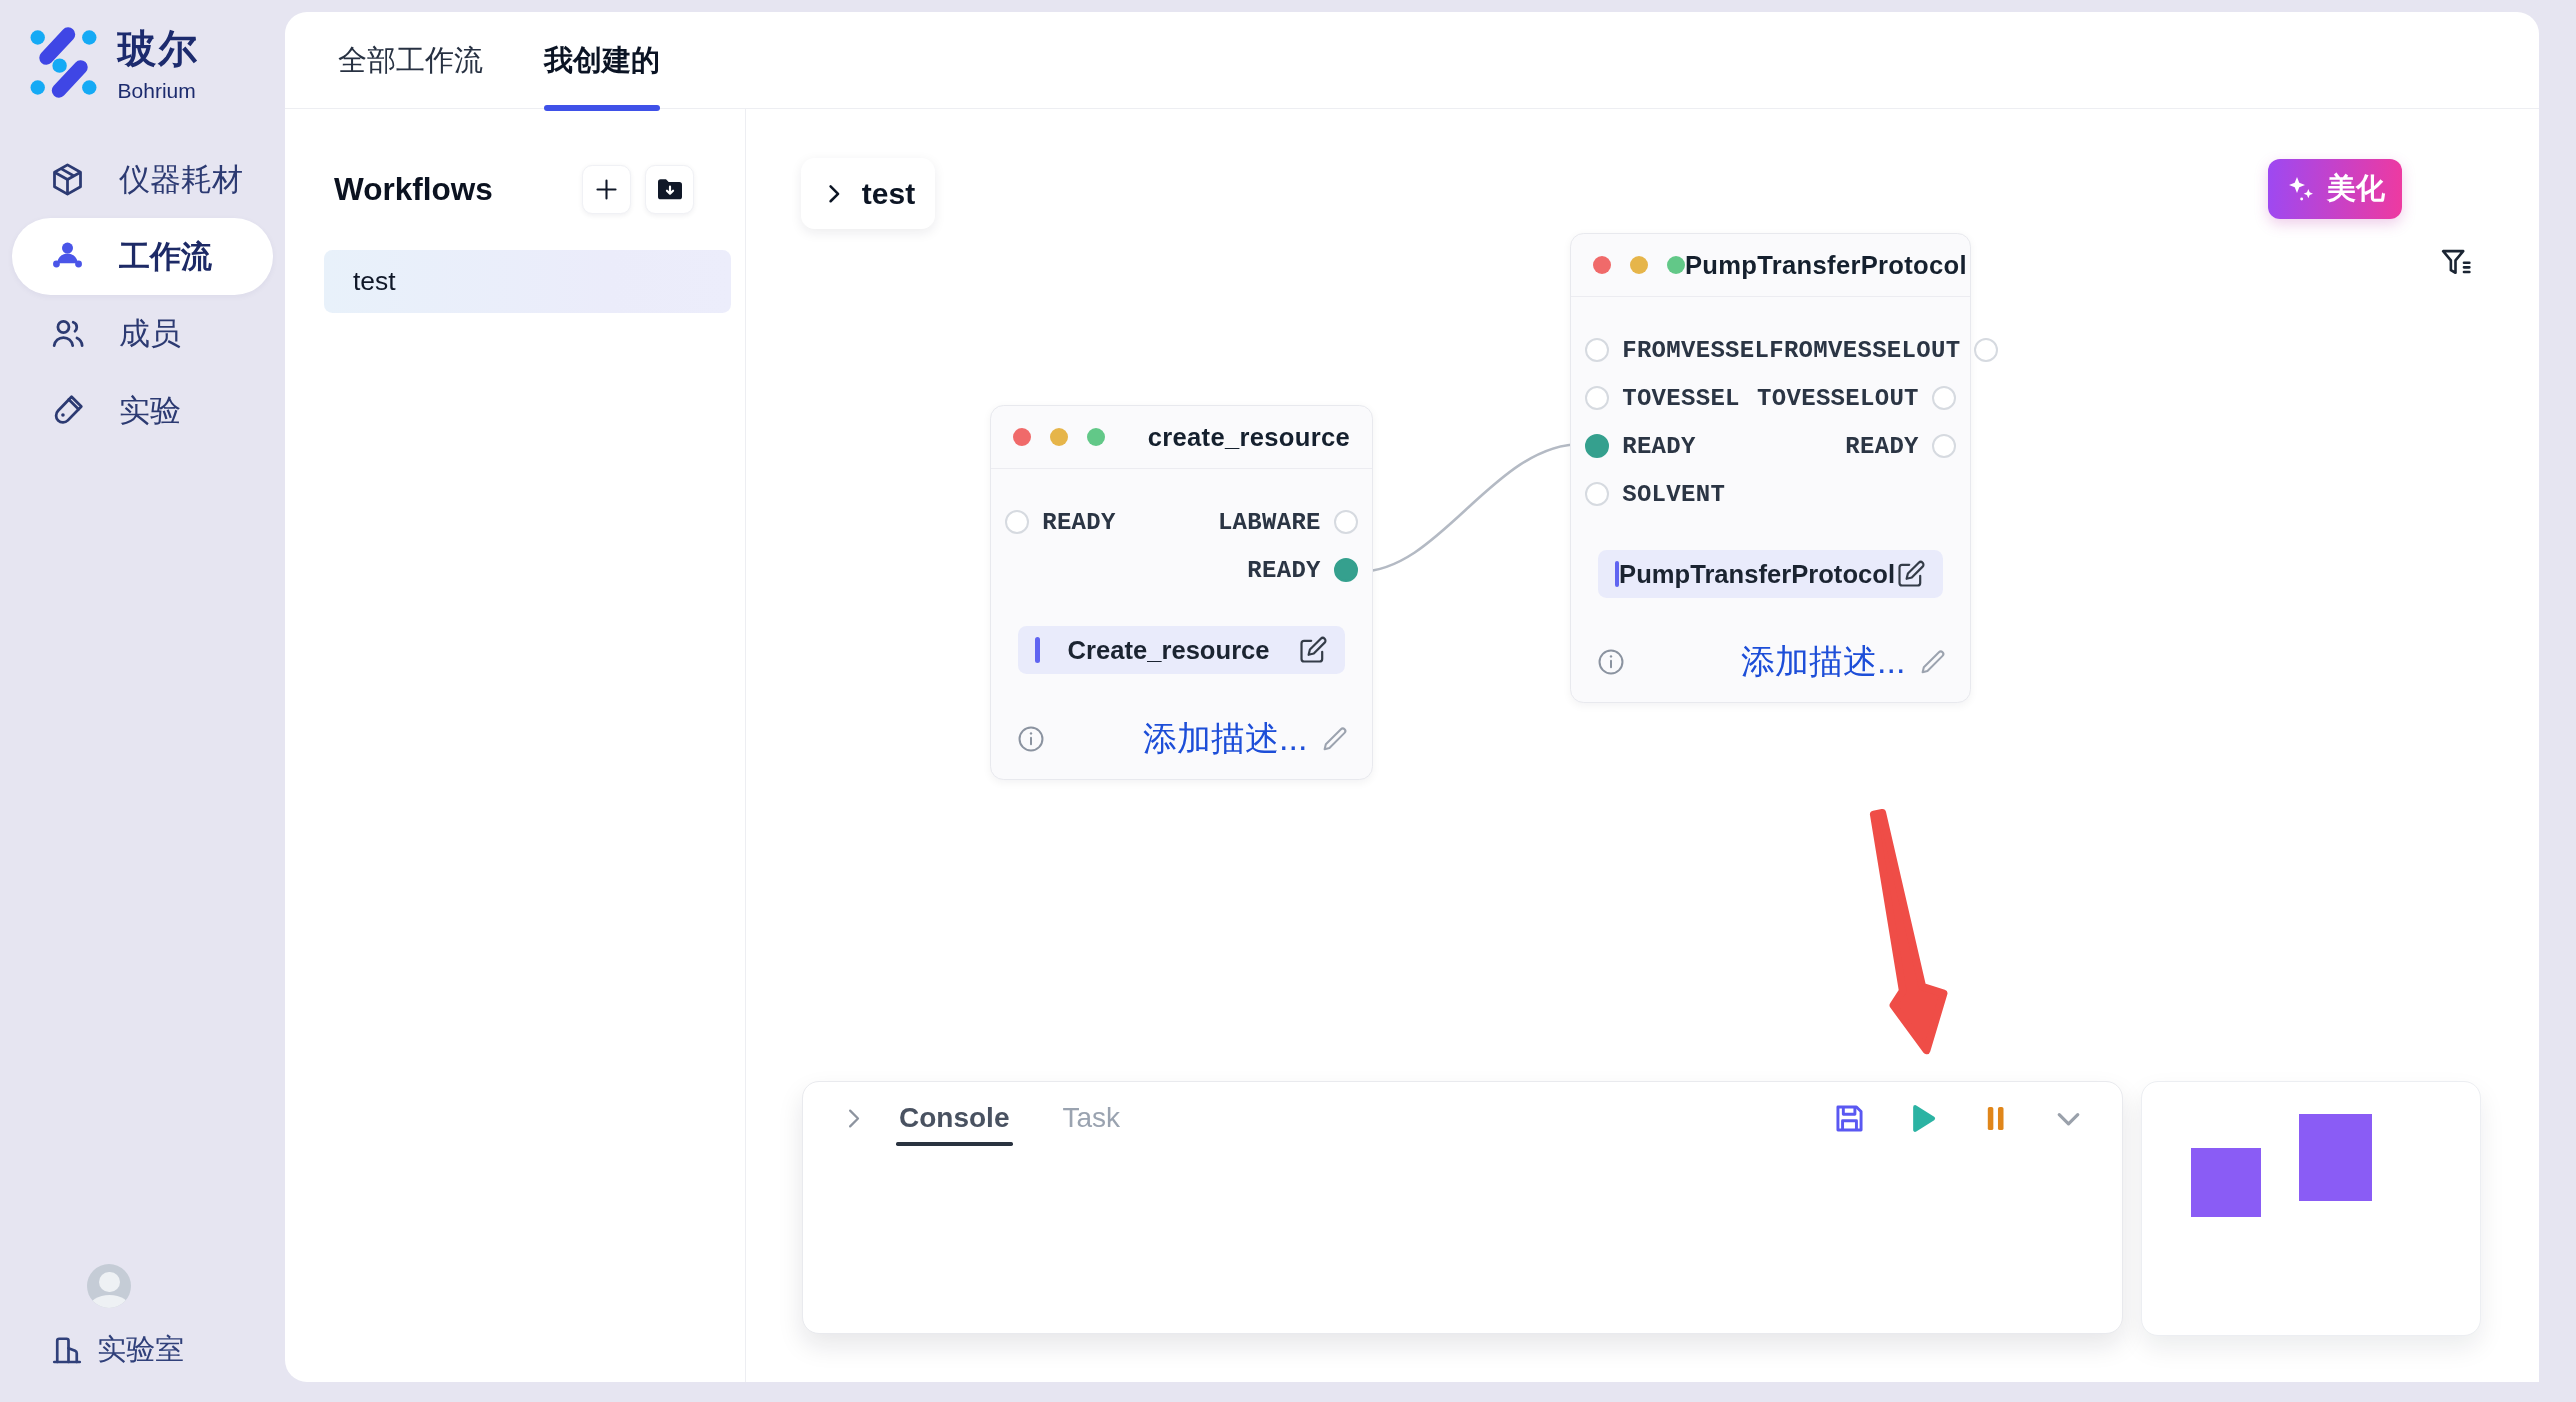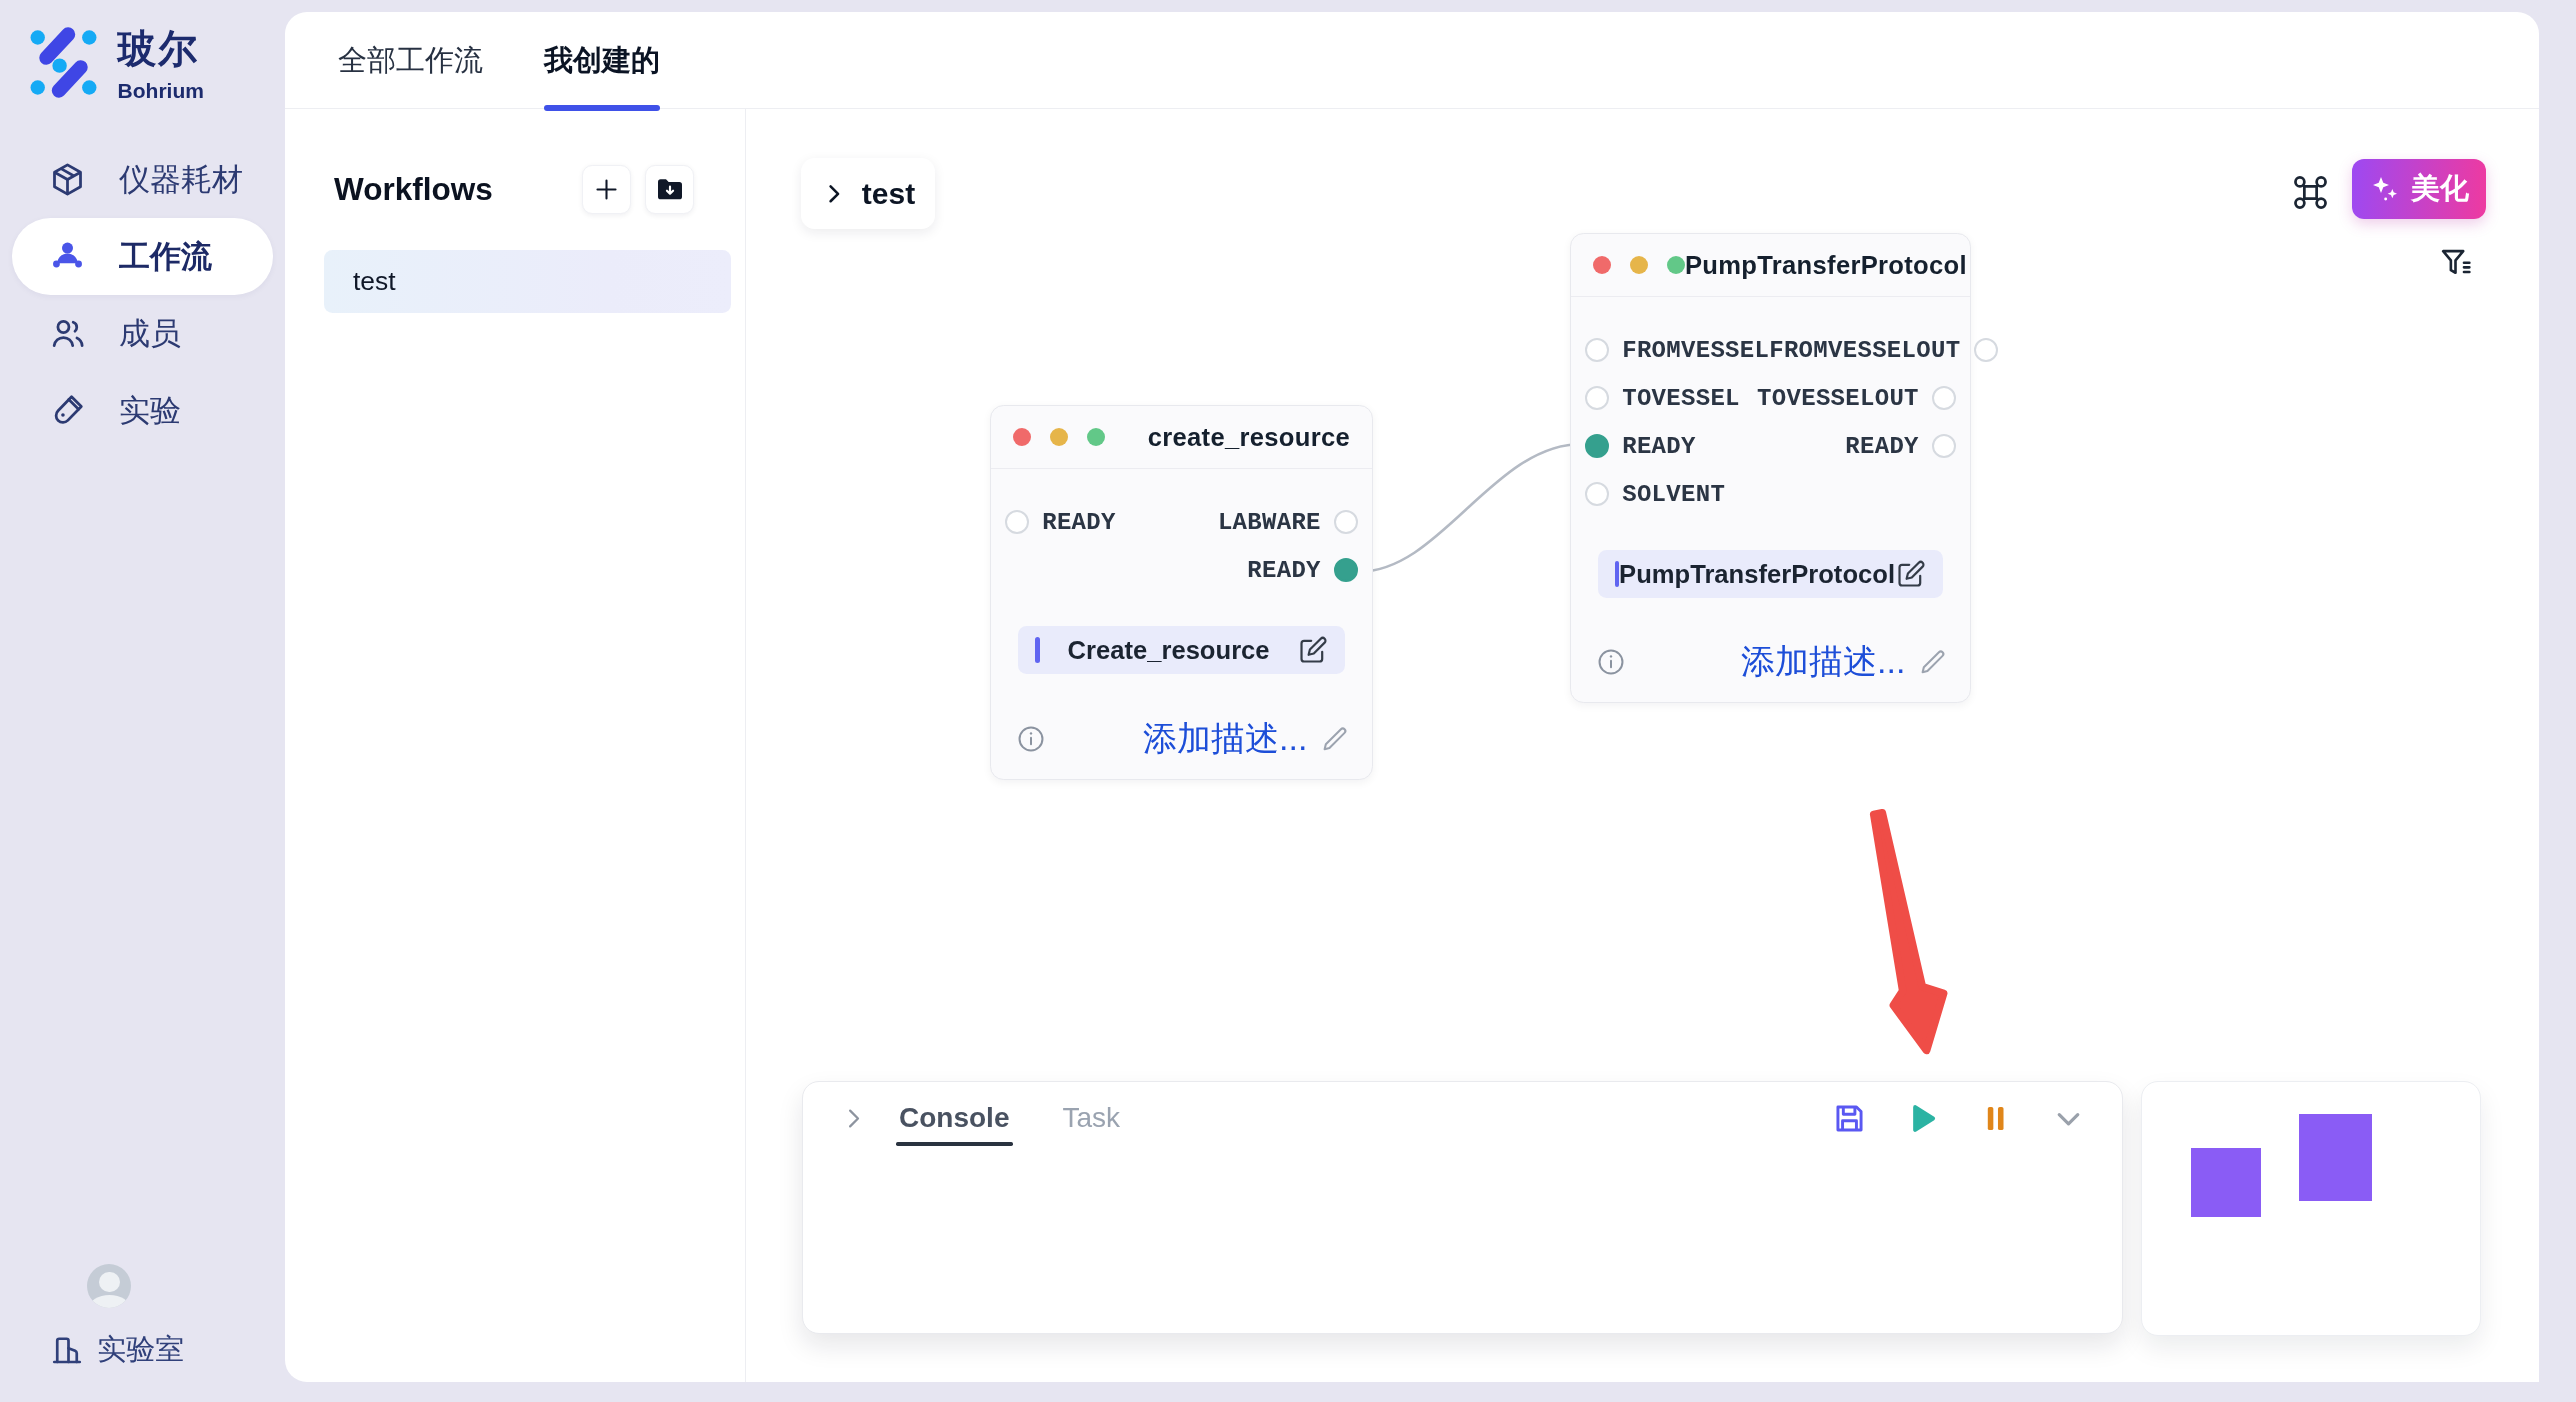--- a/index.html
+++ b/index.html
@@ -8,21 +8,21 @@
     font-family:"Liberation Sans","DejaVu Sans",sans-serif;
     background:#e6e5f1; color:#1b2433;
     position:relative;
   }
   svg { display:block; }
 
   
   .sidebar { position:absolute; left:0; top:0; width:285px; height:1402px; }
   .brand { position:absolute; left:25.6px; top:22px; display:flex; align-items:center; gap:17px; }
   .brand-text .cn { font-size:39px; font-weight:700; color:#1c2b6e; letter-spacing:1.7px; }
-  .brand-text .en { font-size:21px; font-weight:700; color:#1c2b6e; margin-top:3.4px; }
+  .brand-text .en { font-size:21px; font-weight:400; color:#1c2b6e; margin-top:3.4px; }
   .nav { position:absolute; left:0; top:141px; width:285px; }
   .nav-item { position:relative; height:77px; display:flex; align-items:center; gap:32px; padding-left:48px; cursor:pointer; }
   .nav-item .label { font-size:31px; font-weight:500; color:#2c3a72; }
   .nav-item.active { background:#fff; border-radius:39px; margin:0 12px; padding-left:36px; box-shadow:0 1.7px 6.8px rgba(30,40,90,.05); }
   .nav-item.active .label { font-weight:700; color:#1d2a66; }
   .sidebar-footer { position:absolute; left:34px; bottom:32px; display:flex; align-items:center; gap:22px;flex-direction:column; }
   .avatar { width:44px; height:44px; border-radius:50%; background:#c5ccd6; position:relative; overflow:hidden; }
   .avatar .head { position:absolute; left:12px; top:7.7px; width:20.4px; height:20.4px; border-radius:50%; background:#eef1f4; }
   .avatar .body { position:absolute; left:1.7px; top:31px; width:41px; height:25.6px; border-radius:50%; background:#eef1f4; }
   .lab { display:flex; align-items:center; gap:12px; margin-left:15.3px; }
@@ -48,21 +48,21 @@
     background:linear-gradient(90deg,#e8f1fa 0%,#ebecfa 70%,#ecedfb 100%);
     display:flex; align-items:center; padding-left:29px; font-size:26.4px; font-weight:500; color:#101828; cursor:pointer; }
 
   
   .canvas { position:absolute; left:461px; top:97px; width:1793px; height:1273px; background:#fff; }
   .edge-layer { position:absolute; left:0; top:0; width:1793px; height:1273px; z-index:1; pointer-events:none; }
   .breadcrumb { position:absolute; left:55px; top:49px; width:134px; height:71px; background:#fff; border-radius:13.6px;
     box-shadow:0 3.4px 12px rgba(20,24,50,.08); display:flex; align-items:center; justify-content:center; gap:15.3px; z-index:4; cursor:pointer; }
   .breadcrumb .label { font-size:30px; font-weight:800; color:#0c1524; }
   .cmd-btn { position:absolute; left:1540px; top:59px; width:48px; height:48px; display:flex; align-items:center; justify-content:center; z-index:4; cursor:pointer; }
-  .beautify-btn { position:absolute; left:1606px; top:50px; width:134px; height:60px; border-radius:12px;
+  .beautify-btn { position:absolute; left:1522px; top:50px; width:134px; height:60px; border-radius:12px;
     background:linear-gradient(93deg,var(--beautify-from,#9d49f2) 0%,var(--beautify-to,#ee3aa0) 100%);
     display:flex; align-items:center; justify-content:center; gap:10.2px; z-index:4; cursor:pointer;
     box-shadow:0 5.1px 13.6px rgba(190,60,170,.25); }
   .beautify-btn .label { font-size:29px; font-weight:700; color:#fff; }
   .filter-btn { position:absolute; left:1690px; top:135px; width:39px; height:39px; display:flex; align-items:center; justify-content:center; z-index:4; cursor:pointer; }
 
   
   .node { position:absolute; background:#fafafc; border:1.7px solid #e8e9ee; border-radius:13.6px;
     box-shadow:0 2.6px 8.5px rgba(20,24,40,.05); z-index:2; }
   .node-header { height:63px; display:flex; align-items:center; padding:0 22px; border-bottom:1.7px solid #ececf1; }

